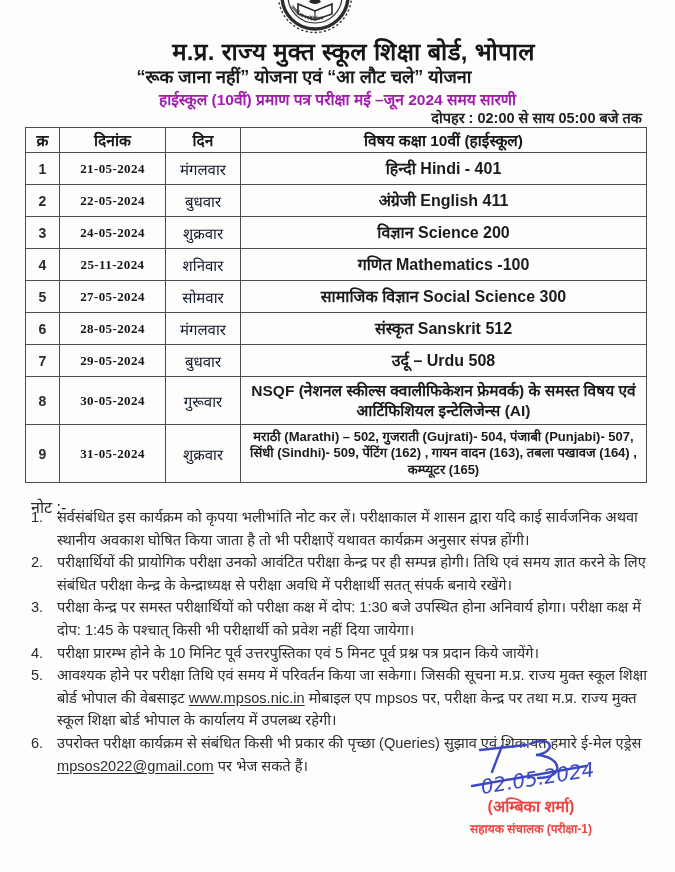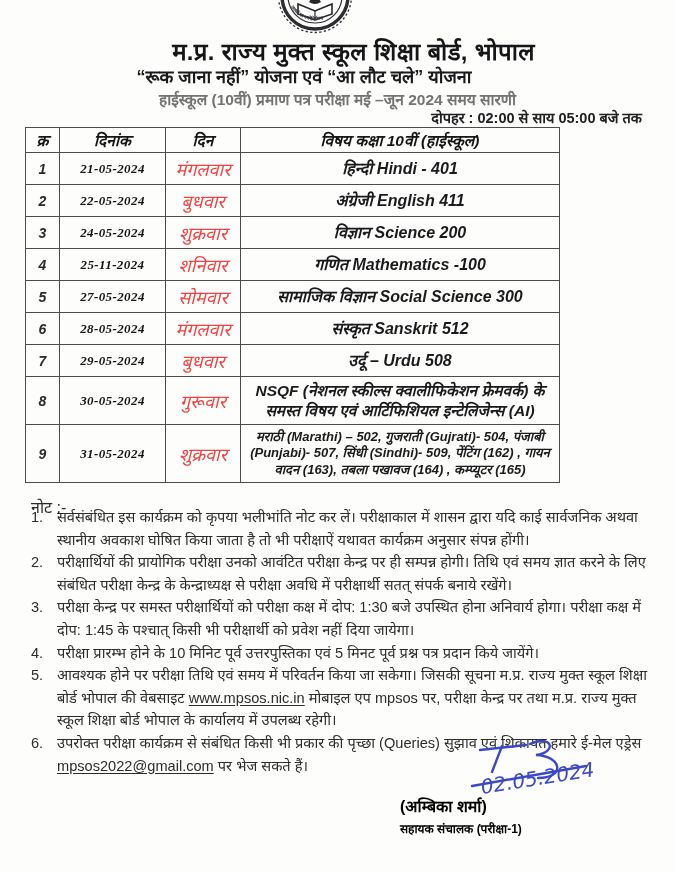--- a/index.html
+++ b/index.html
@@ -18,45 +18,45 @@
     position:absolute;left:16px;top:34px;width:675px;
     text-align:center;font-size:24px;font-weight:bold;color:#161618;
     letter-spacing:0.3px;
   }
   .title2{
     position:absolute;left:0;top:64px;width:608px;
     text-align:center;font-size:18px;font-weight:bold;color:#1a1a1c;
   }
   .title3{
     position:absolute;left:0;top:88px;width:675px;
-    text-align:center;font-size:15.5px;font-weight:bold;color:#737373;
+    text-align:center;font-size:15.5px;font-weight:bold;color:#a21caf;
   }
   .timeline{
     position:absolute;right:33px;top:107px;
     font-size:14.5px;font-weight:bold;color:#202022;
   }
   
   table.sched{
-    position:absolute;left:25px;top:127px;width:535px;
-    border-collapse:collapse;table-layout:fixed;font-style:italic;
+    position:absolute;left:25px;top:127px;width:622px;
+    border-collapse:collapse;table-layout:fixed;
   }
   table.sched th,table.sched td{
     border:1px solid #4c4c4c;
     padding:1px 4px;
     text-align:center;vertical-align:middle;
     overflow:hidden;
   }
   table.sched th{font-size:15.5px;font-weight:bold;height:18px;color:#161616;}
   table.sched td{height:29px;}
   td.sno{font-size:14px;font-weight:bold;color:#2a2a2a;}
   td.date{
     font-family:"Liberation Serif","DejaVu Serif",serif;
     font-weight:bold;font-size:13px;letter-spacing:0.4px;color:#141414;margin-top:16px;
   }
-  td.day{font-size:18px;color:#ef4444;}
+  td.day{font-size:15px;color:#0f172a;}
   td.subj{font-size:16px;font-weight:600;color:#1b1b1d;line-height:1.25;}
   tr.r8 td{height:45px;}
   tr.r8 td.subj{font-size:15.5px;}
   tr.r9 td{height:55px;}
   tr.r9 td.subj{font-size:13px;font-weight:bold;}
   
   .note-label{
     position:absolute;left:31px;top:484px;
     font-size:16px;color:#2b2b2b;margin-top:12px;
   }
@@ -69,21 +69,21 @@
   .note-text{flex:1;}
   .doc-link{text-decoration:underline;text-underline-offset:2px;}
   
   .sig-ink{position:absolute;left:468px;top:736px;width:170px;height:62px;}
   .sig-date-txt{
     font-family:"DejaVu Sans",sans-serif;
     font-size:20px;font-style:italic;
   }
   .sign-block{
     position:absolute;left:400px;top:796px;width:262px;
-    font-weight:bold;color:#000000;
+    text-align:center;font-weight:bold;color:#ef4444;
   }
   .sign-name{font-size:16px;line-height:22px;}
   .sign-desig{font-size:12px;line-height:22px;}
   .sign-org{font-size:16.5px;line-height:23px;}
 </style>
 </head>
 <body>
 
 <div id="page">
 

